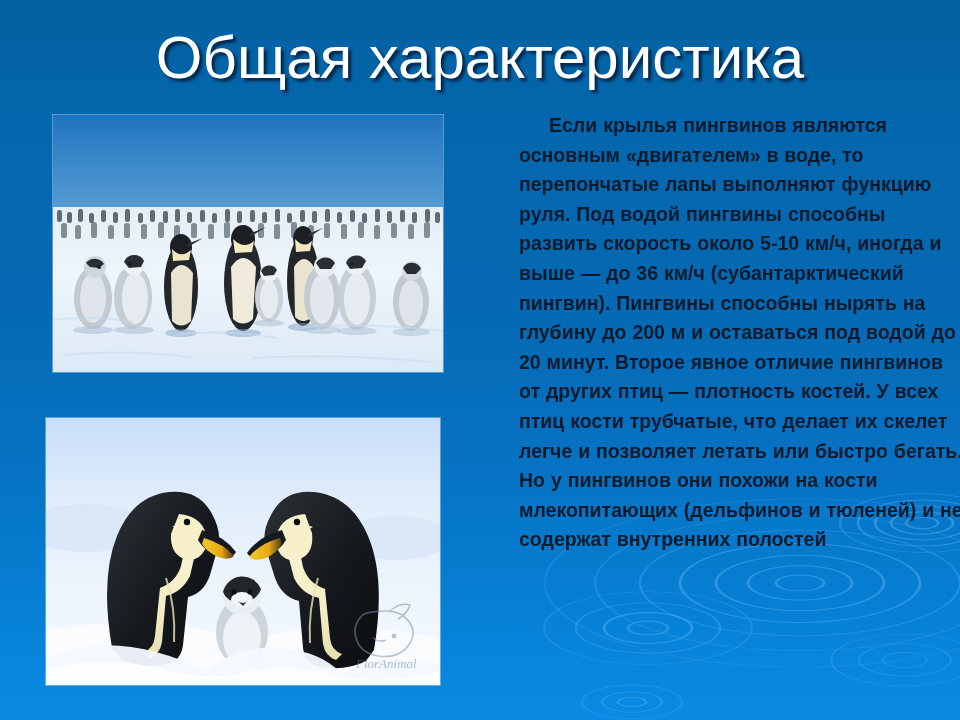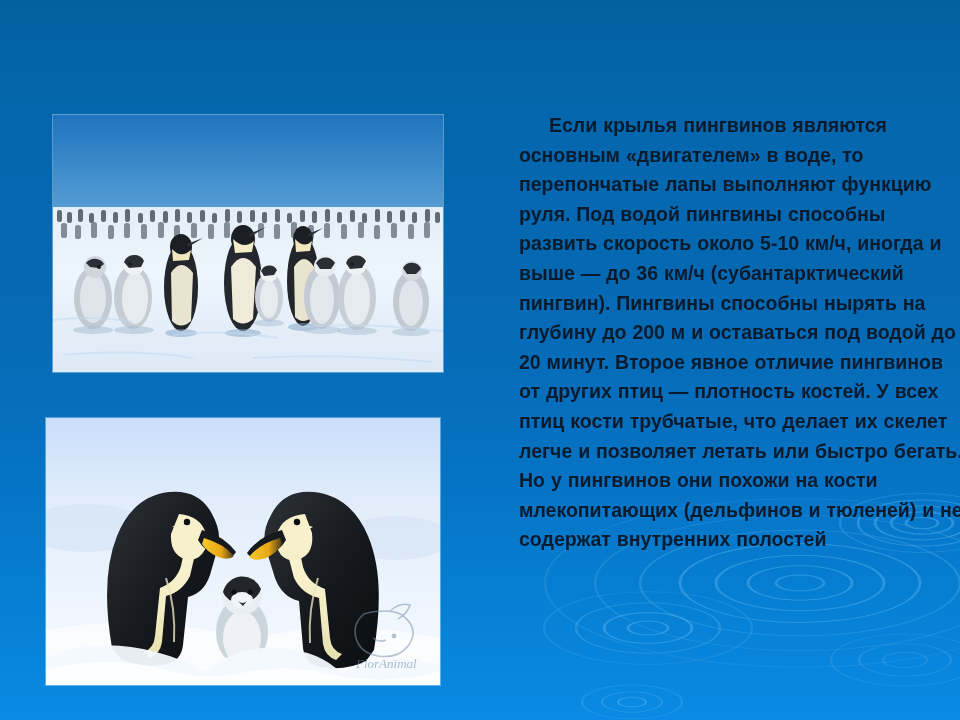--- a/index.html
+++ b/index.html
@@ -121,20 +121,21 @@
       </g>
 
       <g transform="translate(905,660) scale(1,0.35)" stroke-opacity="0.25">
         <circle r="22" stroke-width="2.5"></circle>
         <circle r="46" stroke-width="2.5"></circle>
         <circle r="74" stroke-width="2.5"></circle>
       </g>
     </g>
   </svg>
 
+  <div id="title">Общая характеристика</div>
 
   <div class="photo" id="photo-colony">
     <svg viewBox="0 0 390 257" preserveAspectRatio="xMidYMid slice">
       <defs>
         <linearGradient id="skyG" x1="0" y1="0" x2="0" y2="1">
           <stop offset="0%" stop-color="#1f74bf"></stop>
           <stop offset="45%" stop-color="#63a6d8"></stop>
           <stop offset="78%" stop-color="#b7d5e9"></stop>
           <stop offset="100%" stop-color="#dfeaf1"></stop>
         </linearGradient>

